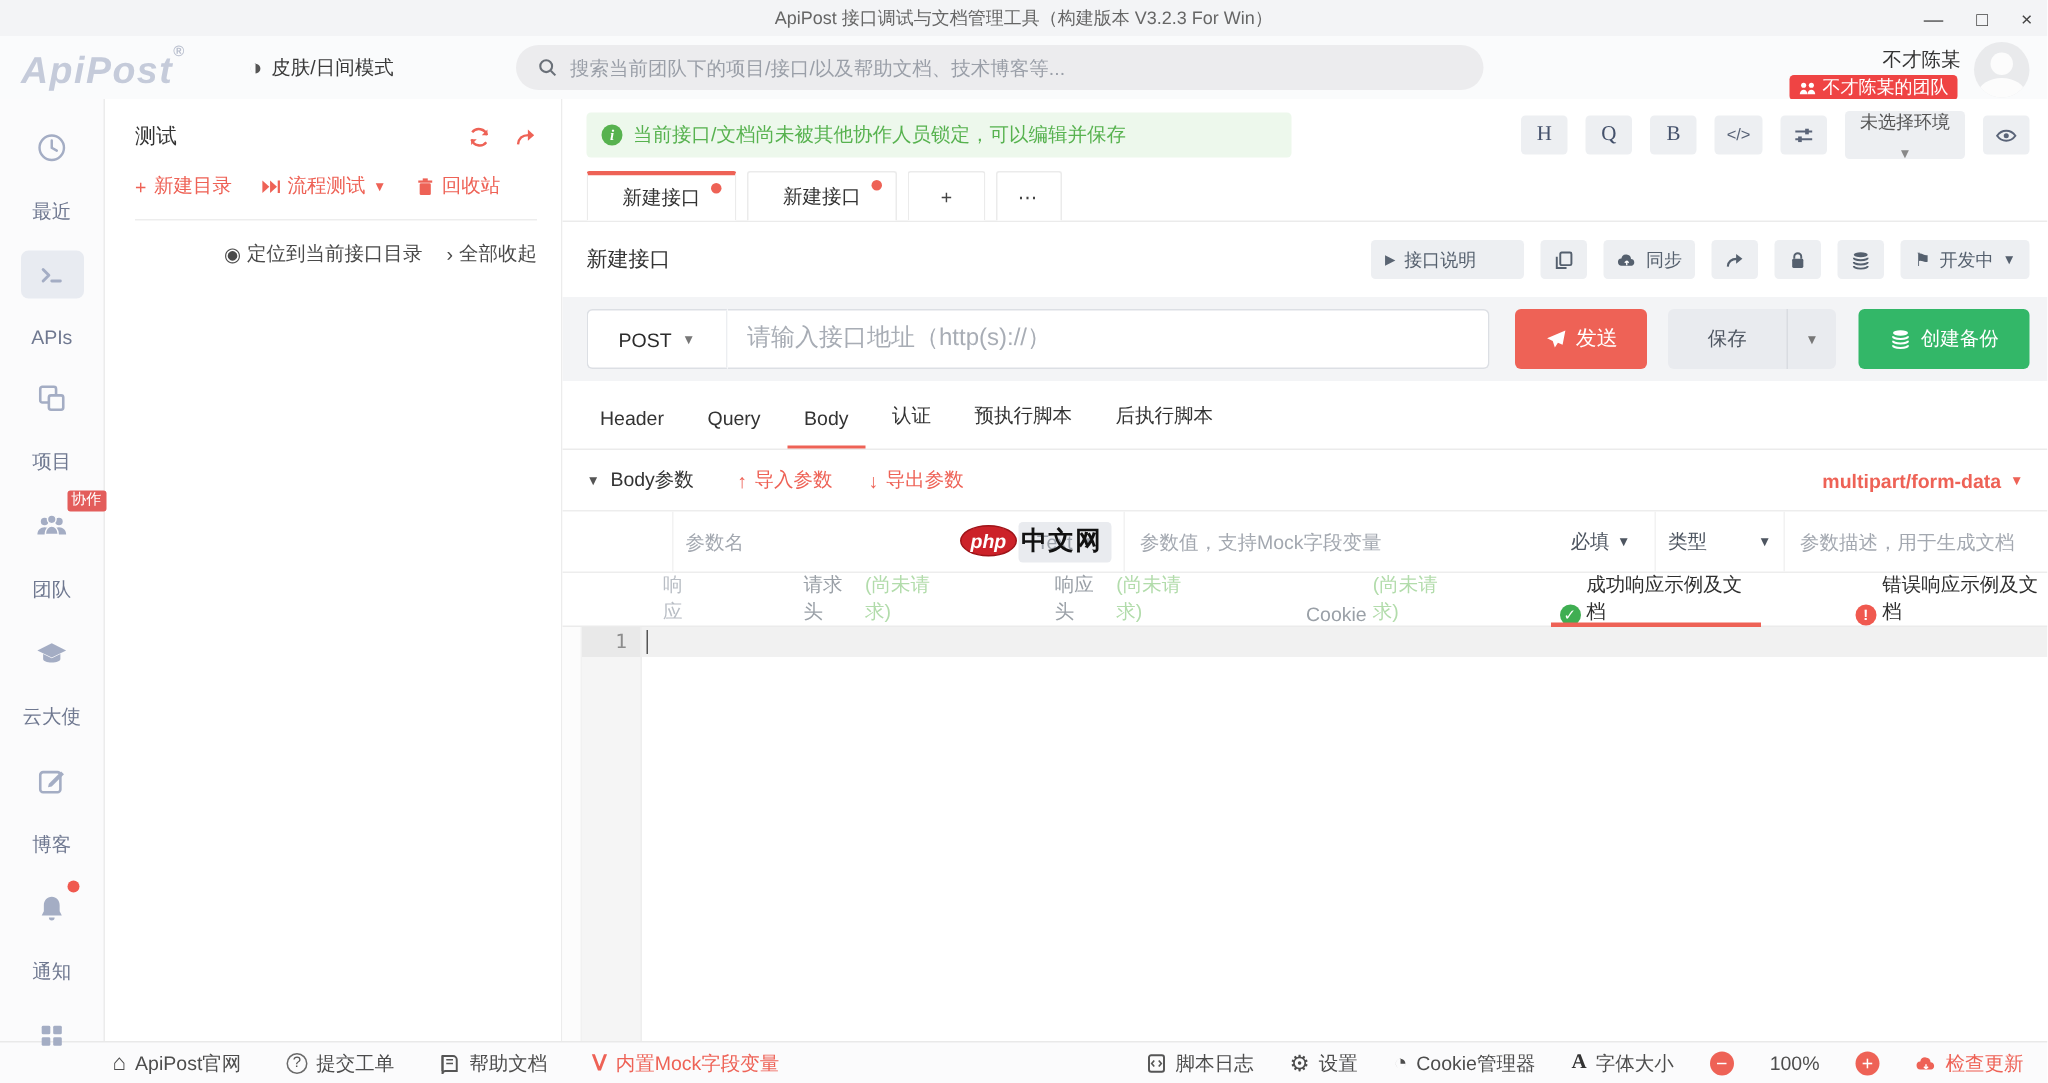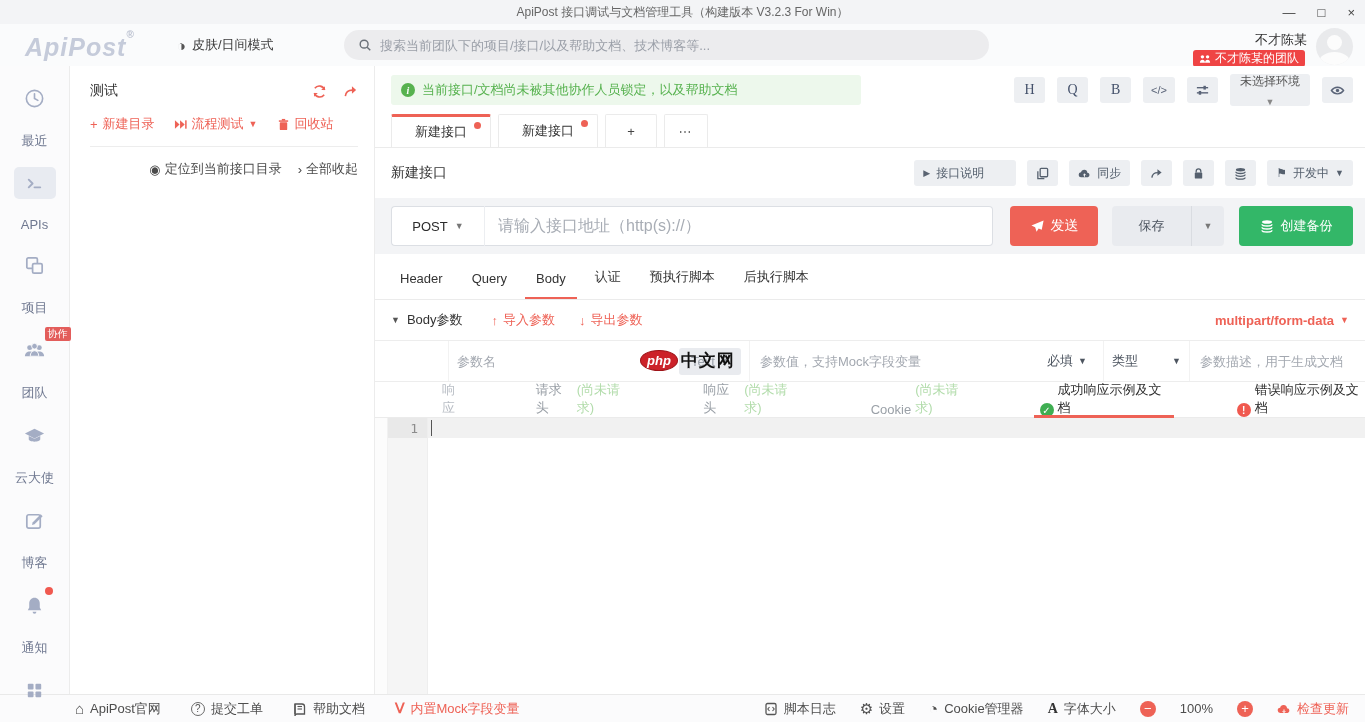--- a/index.html
+++ b/index.html
@@ -6,21 +6,21 @@
   html,body { width:1365px; height:722px; overflow:hidden; }
   body { font-family:"Liberation Sans",sans-serif; background:#fff; color:#333; font-size:13px; }
 
   
   .titlebar { height:24px; background:#f3f4f6; position:relative; display:flex; align-items:center; justify-content:center; font-size:12px; color:#666; }
   .win-controls { position:absolute; right:10px; top:0; height:24px; display:flex; align-items:center; gap:22px; color:#444; font-size:13px; }
   .win-controls span { cursor:pointer; line-height:1; }
 
   
   .header { height:42px; background:#fafbfc; position:relative; display:flex; align-items:center; }
-  .logo { margin-left:25px; font-style:italic; font-weight:bold; font-size:25px; color:#c5cbda; letter-spacing:1px; }
+  .logo { margin-left:14px; font-style:italic; font-weight:bold; font-size:25px; color:#c5cbda; letter-spacing:1px; }
   .logo sup { font-size:10px; font-style:normal; vertical-align:18px; color:#b9bfce; }
   .skin-toggle { margin-left:42px; display:flex; align-items:center; gap:6px; font-size:13px; color:#3a3a3a; cursor:pointer; }
   .skin-toggle .glyph { font-size:15px; color:#555; }
   .searchbar { position:absolute; left:344px; top:6px; width:645px; height:30px; background:#ececee; border-radius:15px; display:flex; align-items:center; padding:0 14px; gap:8px; }
   .searchbar input { flex:1; border:none; outline:none; background:transparent; font-size:13px; color:#333; font-family:inherit; }
   .searchbar input::placeholder { color:#9a9fa8; }
   .username { position:absolute; right:58px; top:7px; font-size:13px; color:#333; }
   .avatar { position:absolute; right:12px; top:4px; width:37px; height:37px; border-radius:50%; background:#e9eaec; overflow:hidden; }
   .avatar .head { position:absolute; left:11px; top:7px; width:15px; height:15px; border-radius:50%; background:#fcfcfc; }
   .avatar .body { position:absolute; left:3px; top:24px; width:31px; height:20px; border-radius:50%; background:#fcfcfc; }
@@ -341,21 +341,21 @@
         <span>全部收起</span>
       </span>
     </div>
   </div>
 
   <div class="main">
 
     <div class="row-toolbar">
       <div class="notice">
         <span class="info-circle">i</span>
-        <span>当前接口/文档尚未被其他协作人员锁定，以及帮助文档</span>
+        <span>当前接口/文档尚未被其他协作人员锁定，可以编辑并保存</span>
       </div>
       <div class="mt-right">
         <span class="tool-btn letter">H</span>
         <span class="tool-btn letter">Q</span>
         <span class="tool-btn letter">B</span>
         <span class="tool-btn mono">&lt;/&gt;</span>
         <span class="tool-btn">
           <svg viewBox="0 0 16 16">
               <line x1="2" y1="5" x2="14" y2="5" stroke="#5a6478" stroke-width="1.5"></line>
               <line x1="2" y1="10.5" x2="14" y2="10.5" stroke="#5a6478" stroke-width="1.5"></line>

